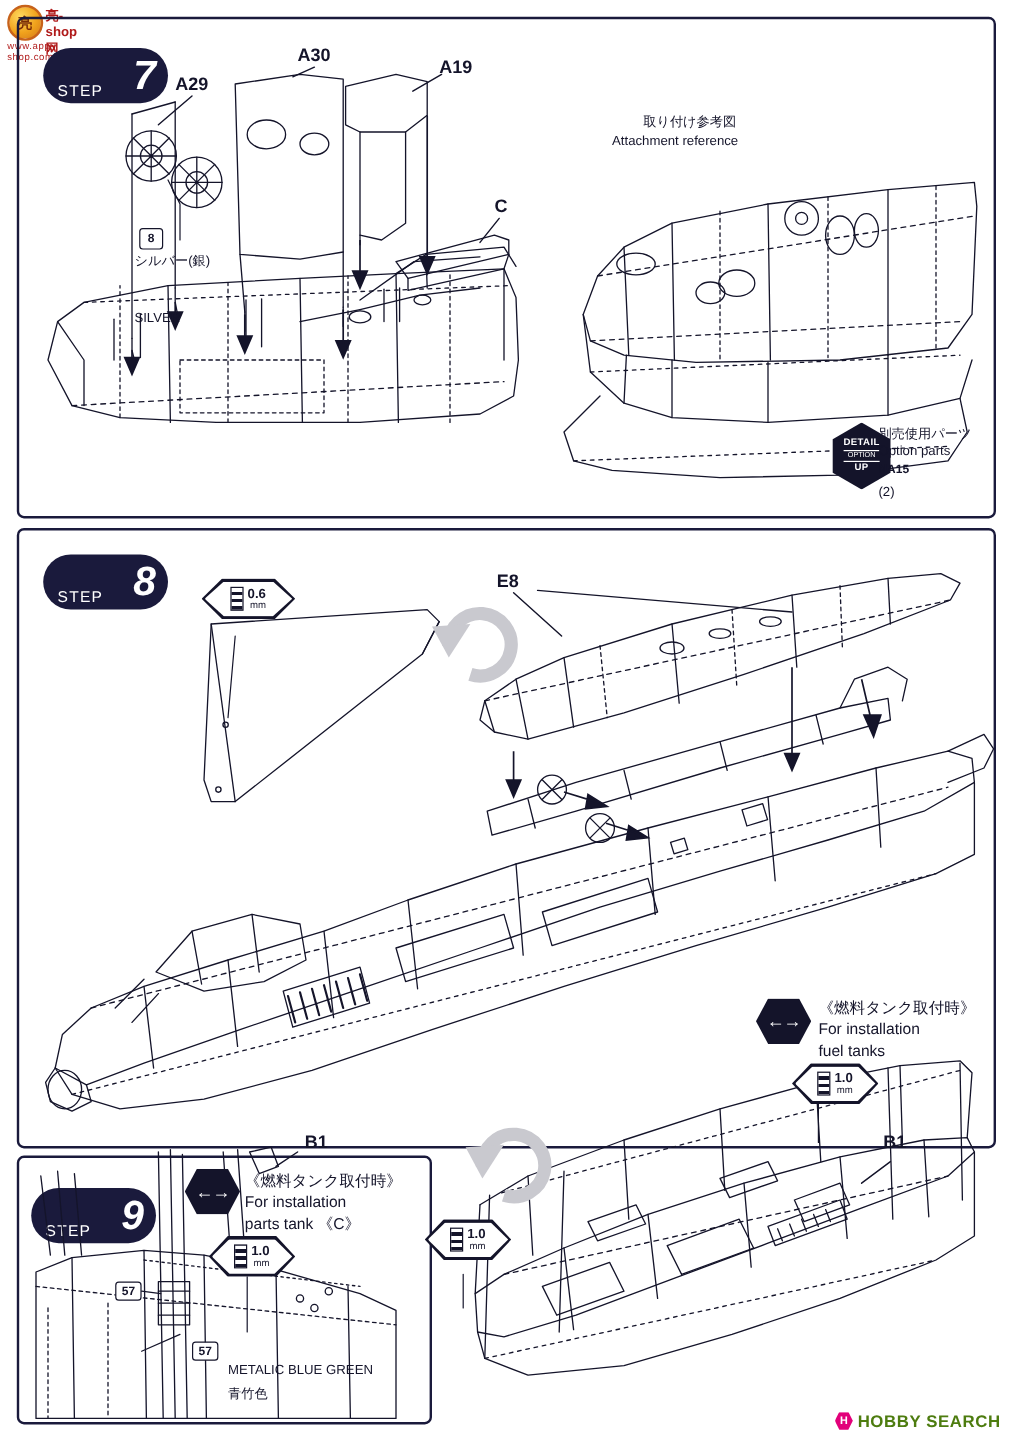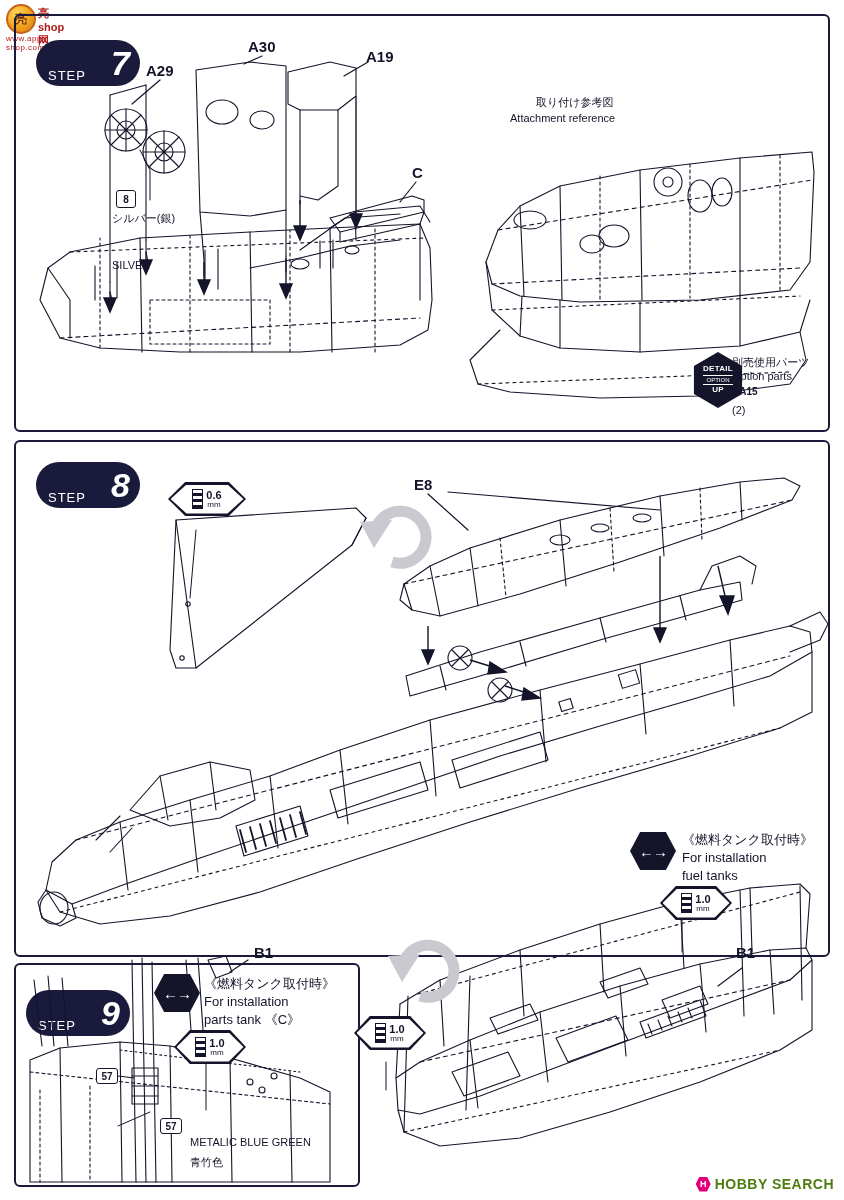--- a/index.html
+++ b/index.html
@@ -85,21 +85,21 @@
   .hextag .inner{
     background:#fff;width:calc(100% - 5px);height:calc(100% - 5px);
     clip-path:polygon(22% 0,78% 0,100% 50%,78% 100%,22% 100%,0 50%);
     display:flex;align-items:center;justify-content:center;gap:3px;
   }
   .stripes{
     width:11px;height:20px;
     background:repeating-linear-gradient(0deg,#14142a 0 3px,#fff 3px 6px);
     border:1px solid #14142a;box-sizing:border-box;
   }
-  .thk{font-size:11px;font-weight:bold;line-height:1;text-align:center;}
+  .thk{font-size:11px;font-weight:bold;line-height:1;text-align:right;}
   .thk small{display:block;font-size:8px;font-weight:normal;}
 
   .arrowtag{
     position:absolute;background:#14142a;
     clip-path:polygon(22% 0,78% 0,100% 50%,78% 100%,22% 100%,0 50%);
     display:flex;align-items:center;justify-content:center;
   }
   .arrowtag .ai{color:#fff;font-size:15px;font-weight:bold;letter-spacing:-1px;}
 
   

